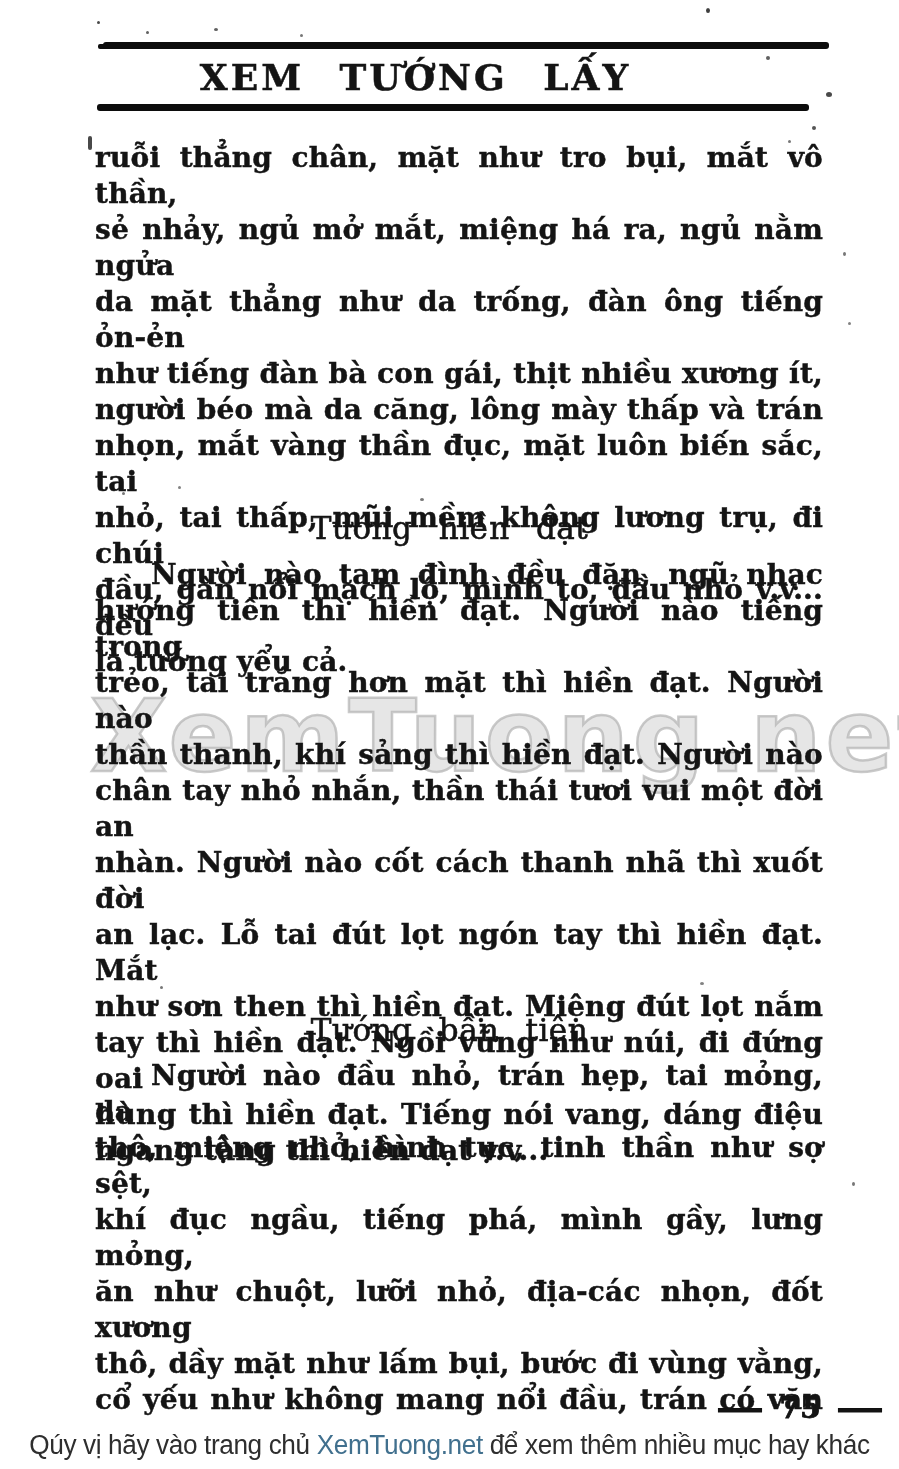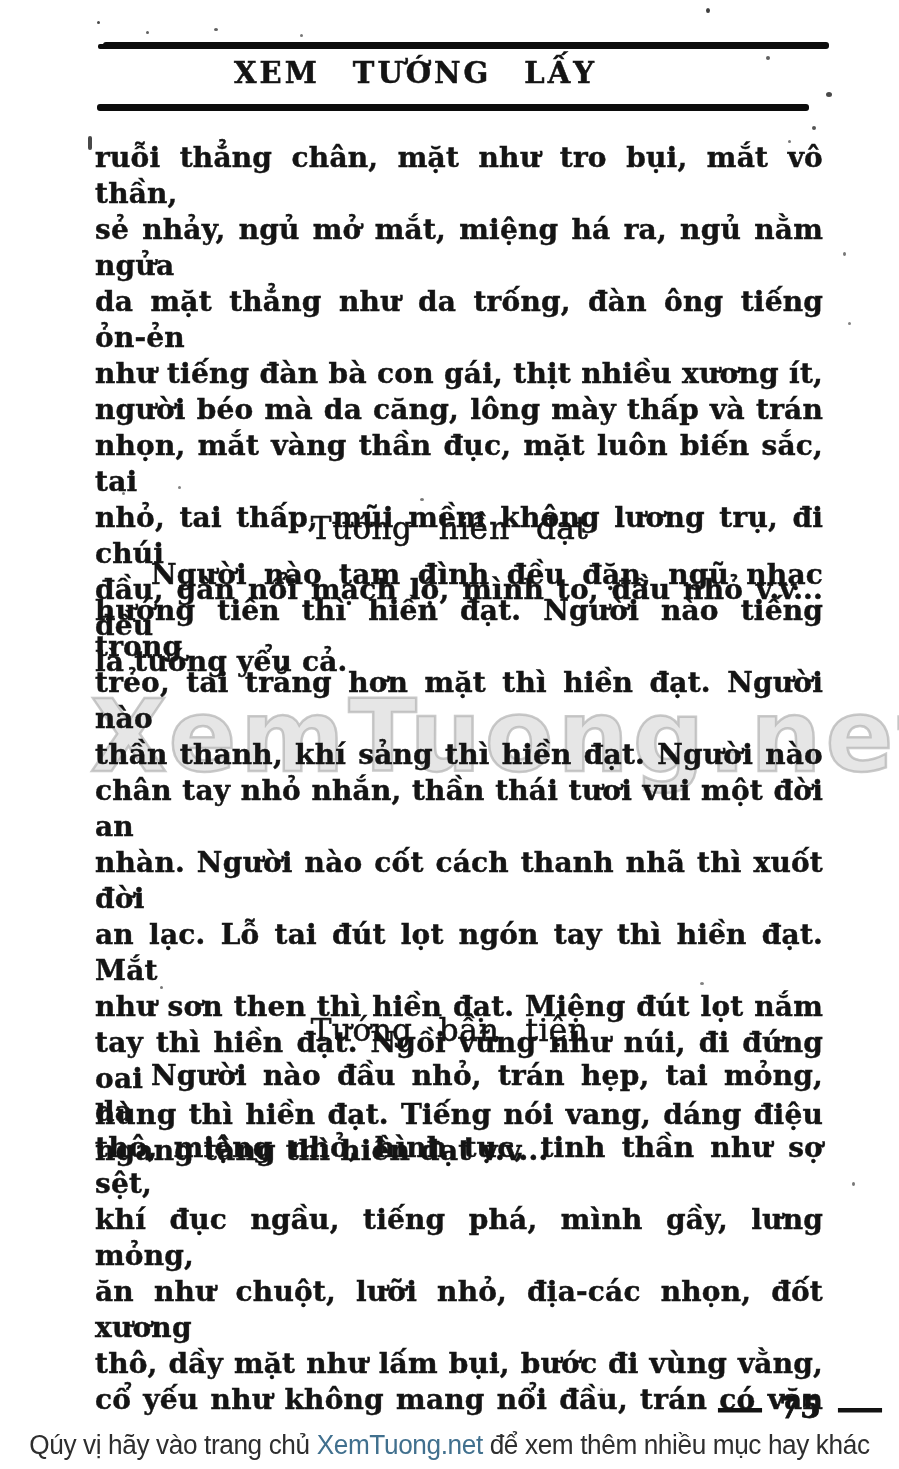--- a/index.html
+++ b/index.html
@@ -11,21 +11,21 @@
     font-family:"DejaVu Serif", serif;
     color:var(--ink,#141414);
   }
   
   .rule{position:absolute;background:#0c0c0c;border-radius:3px;}
   .rule-top{left:103px;top:42px;width:726px;height:7px;box-shadow:-6px 1px 0 -1px #0c0c0c;}
   .rule-bottom{left:97px;top:104px;width:712px;height:7px;}
   .page-title{
     position:absolute;left:0;top:56px;width:831px;
     text-align:center;
-    font-weight:700;font-size:29px;
+    font-weight:700;font-size:36px;
     letter-spacing:3px;word-spacing:20px;
     -webkit-text-stroke:.5px #141414;
   }
   
   .para{position:absolute;width:728px;left:95px;}
   .line{
     font-weight:700;font-size:28px;line-height:36px;
     letter-spacing:.2px;
     -webkit-text-stroke:.45px #161616;
     text-align:justify;text-align-last:justify;

